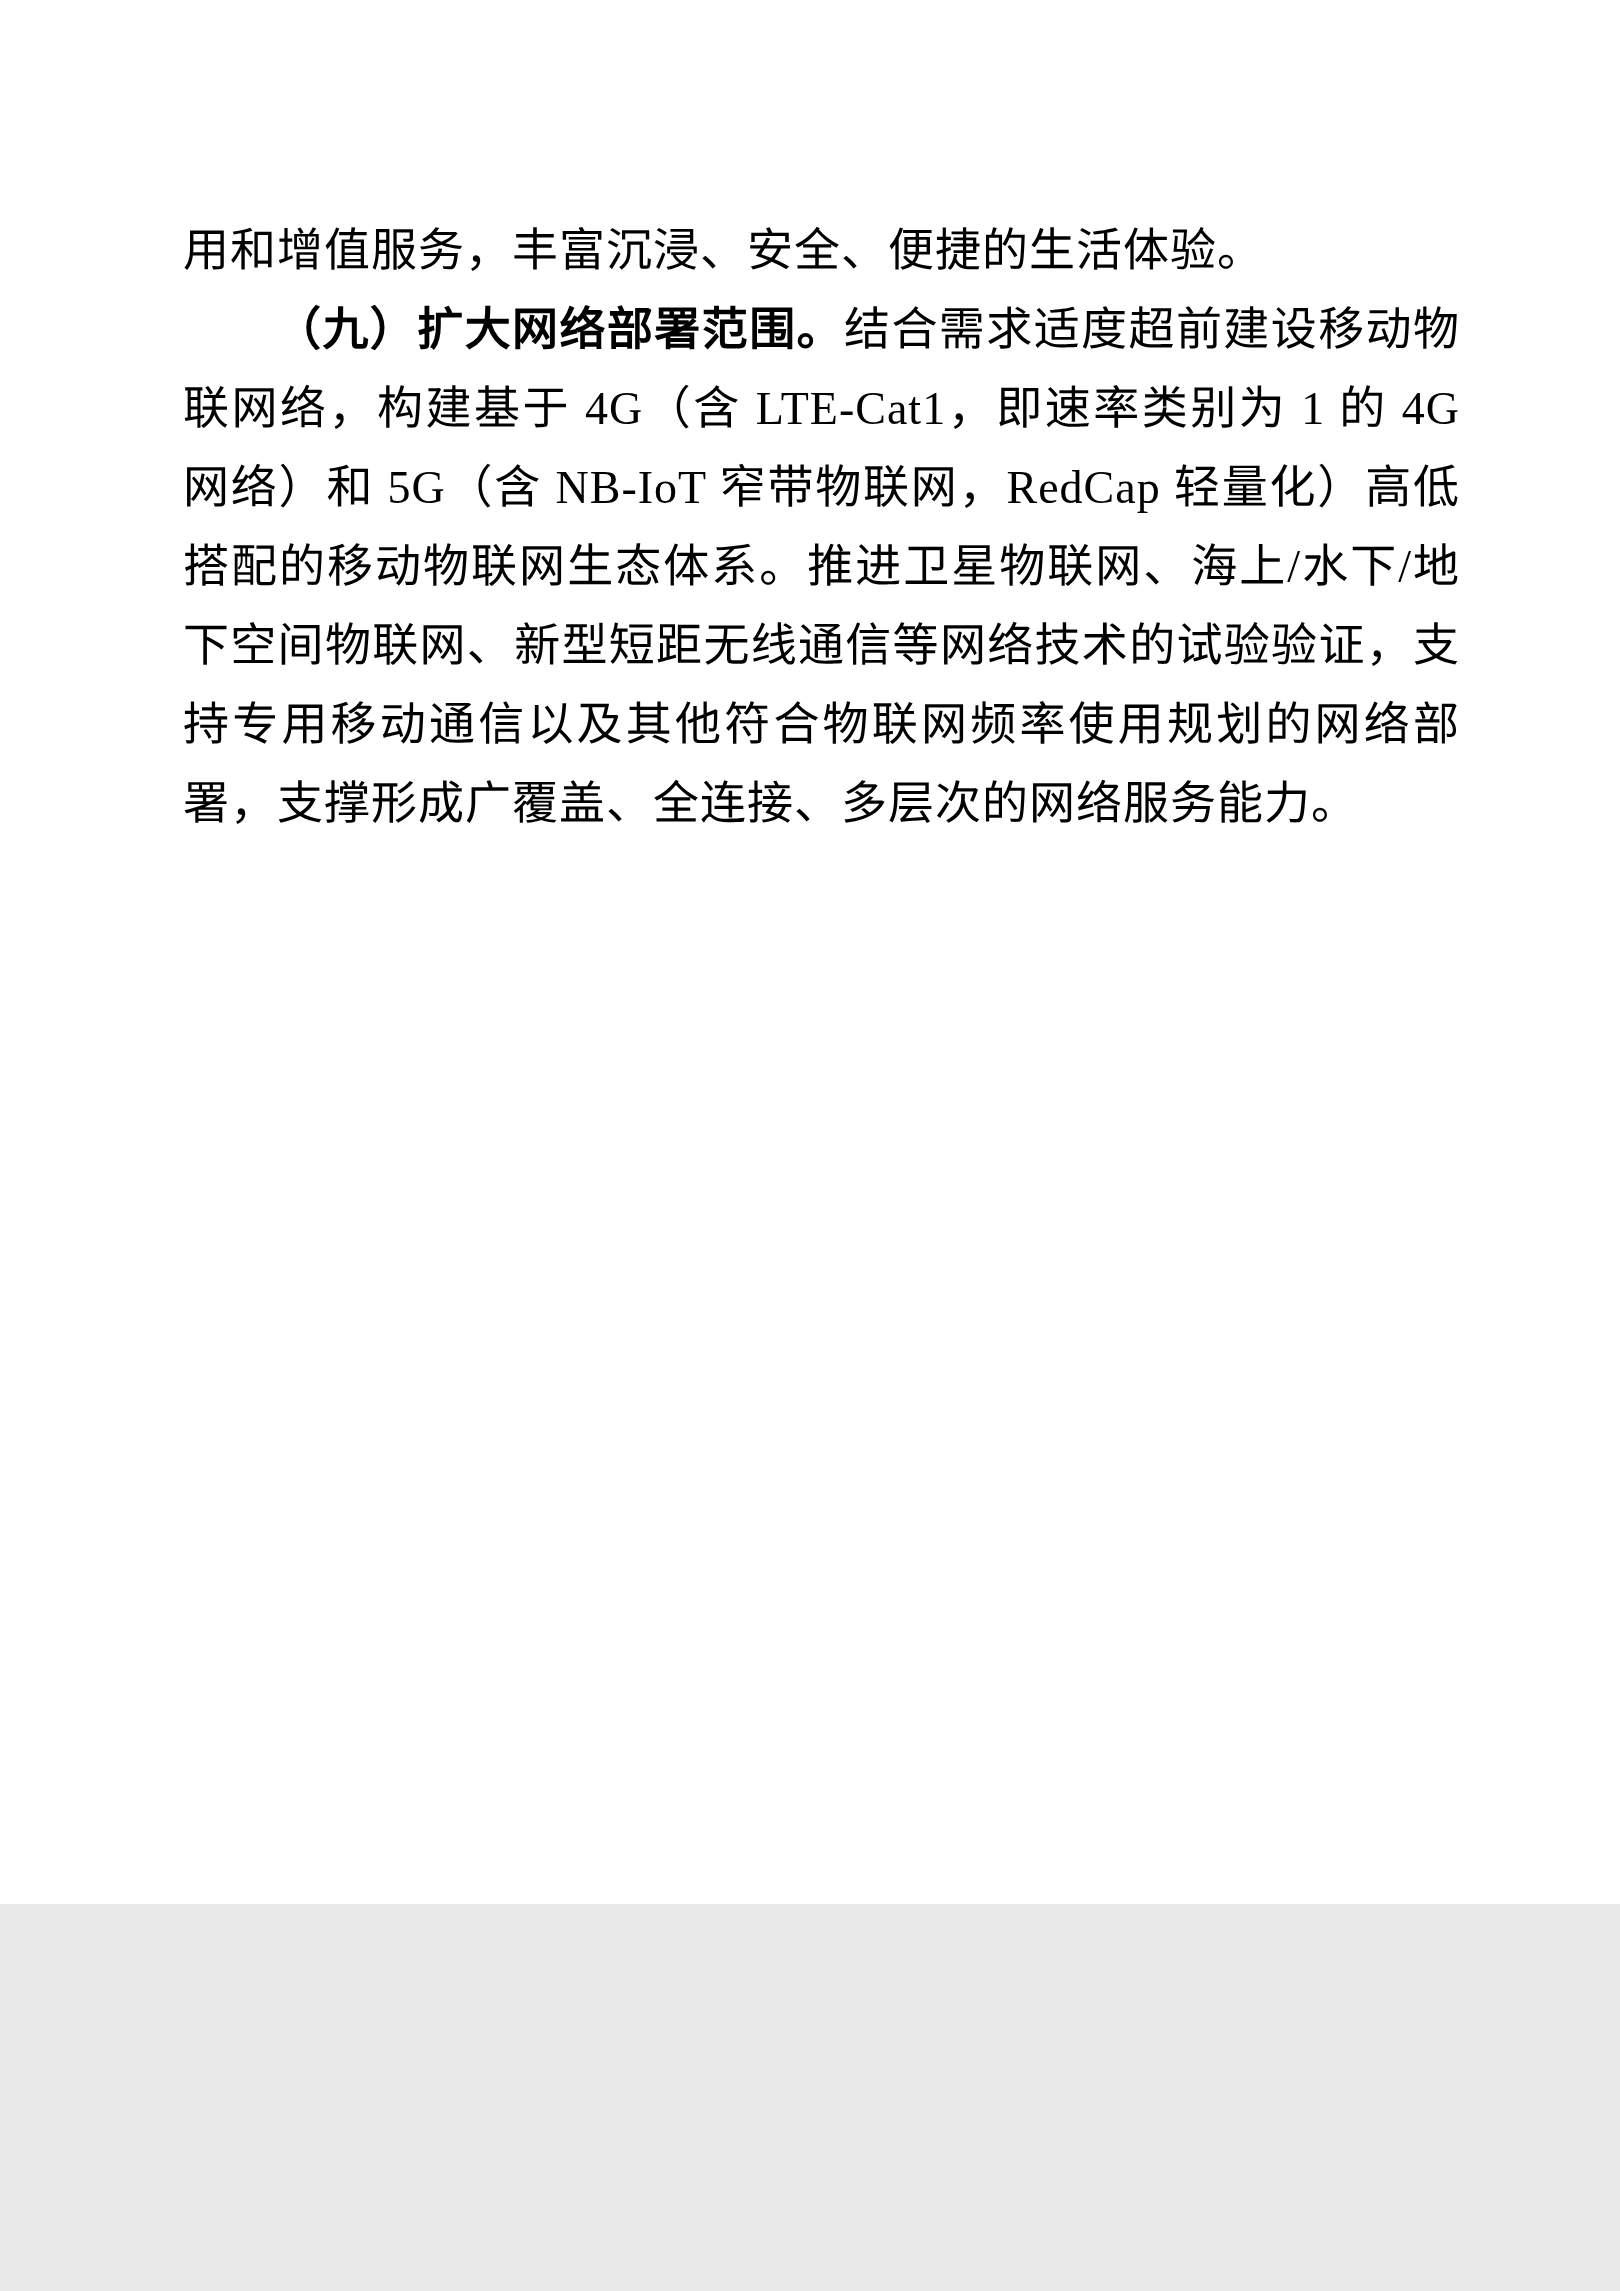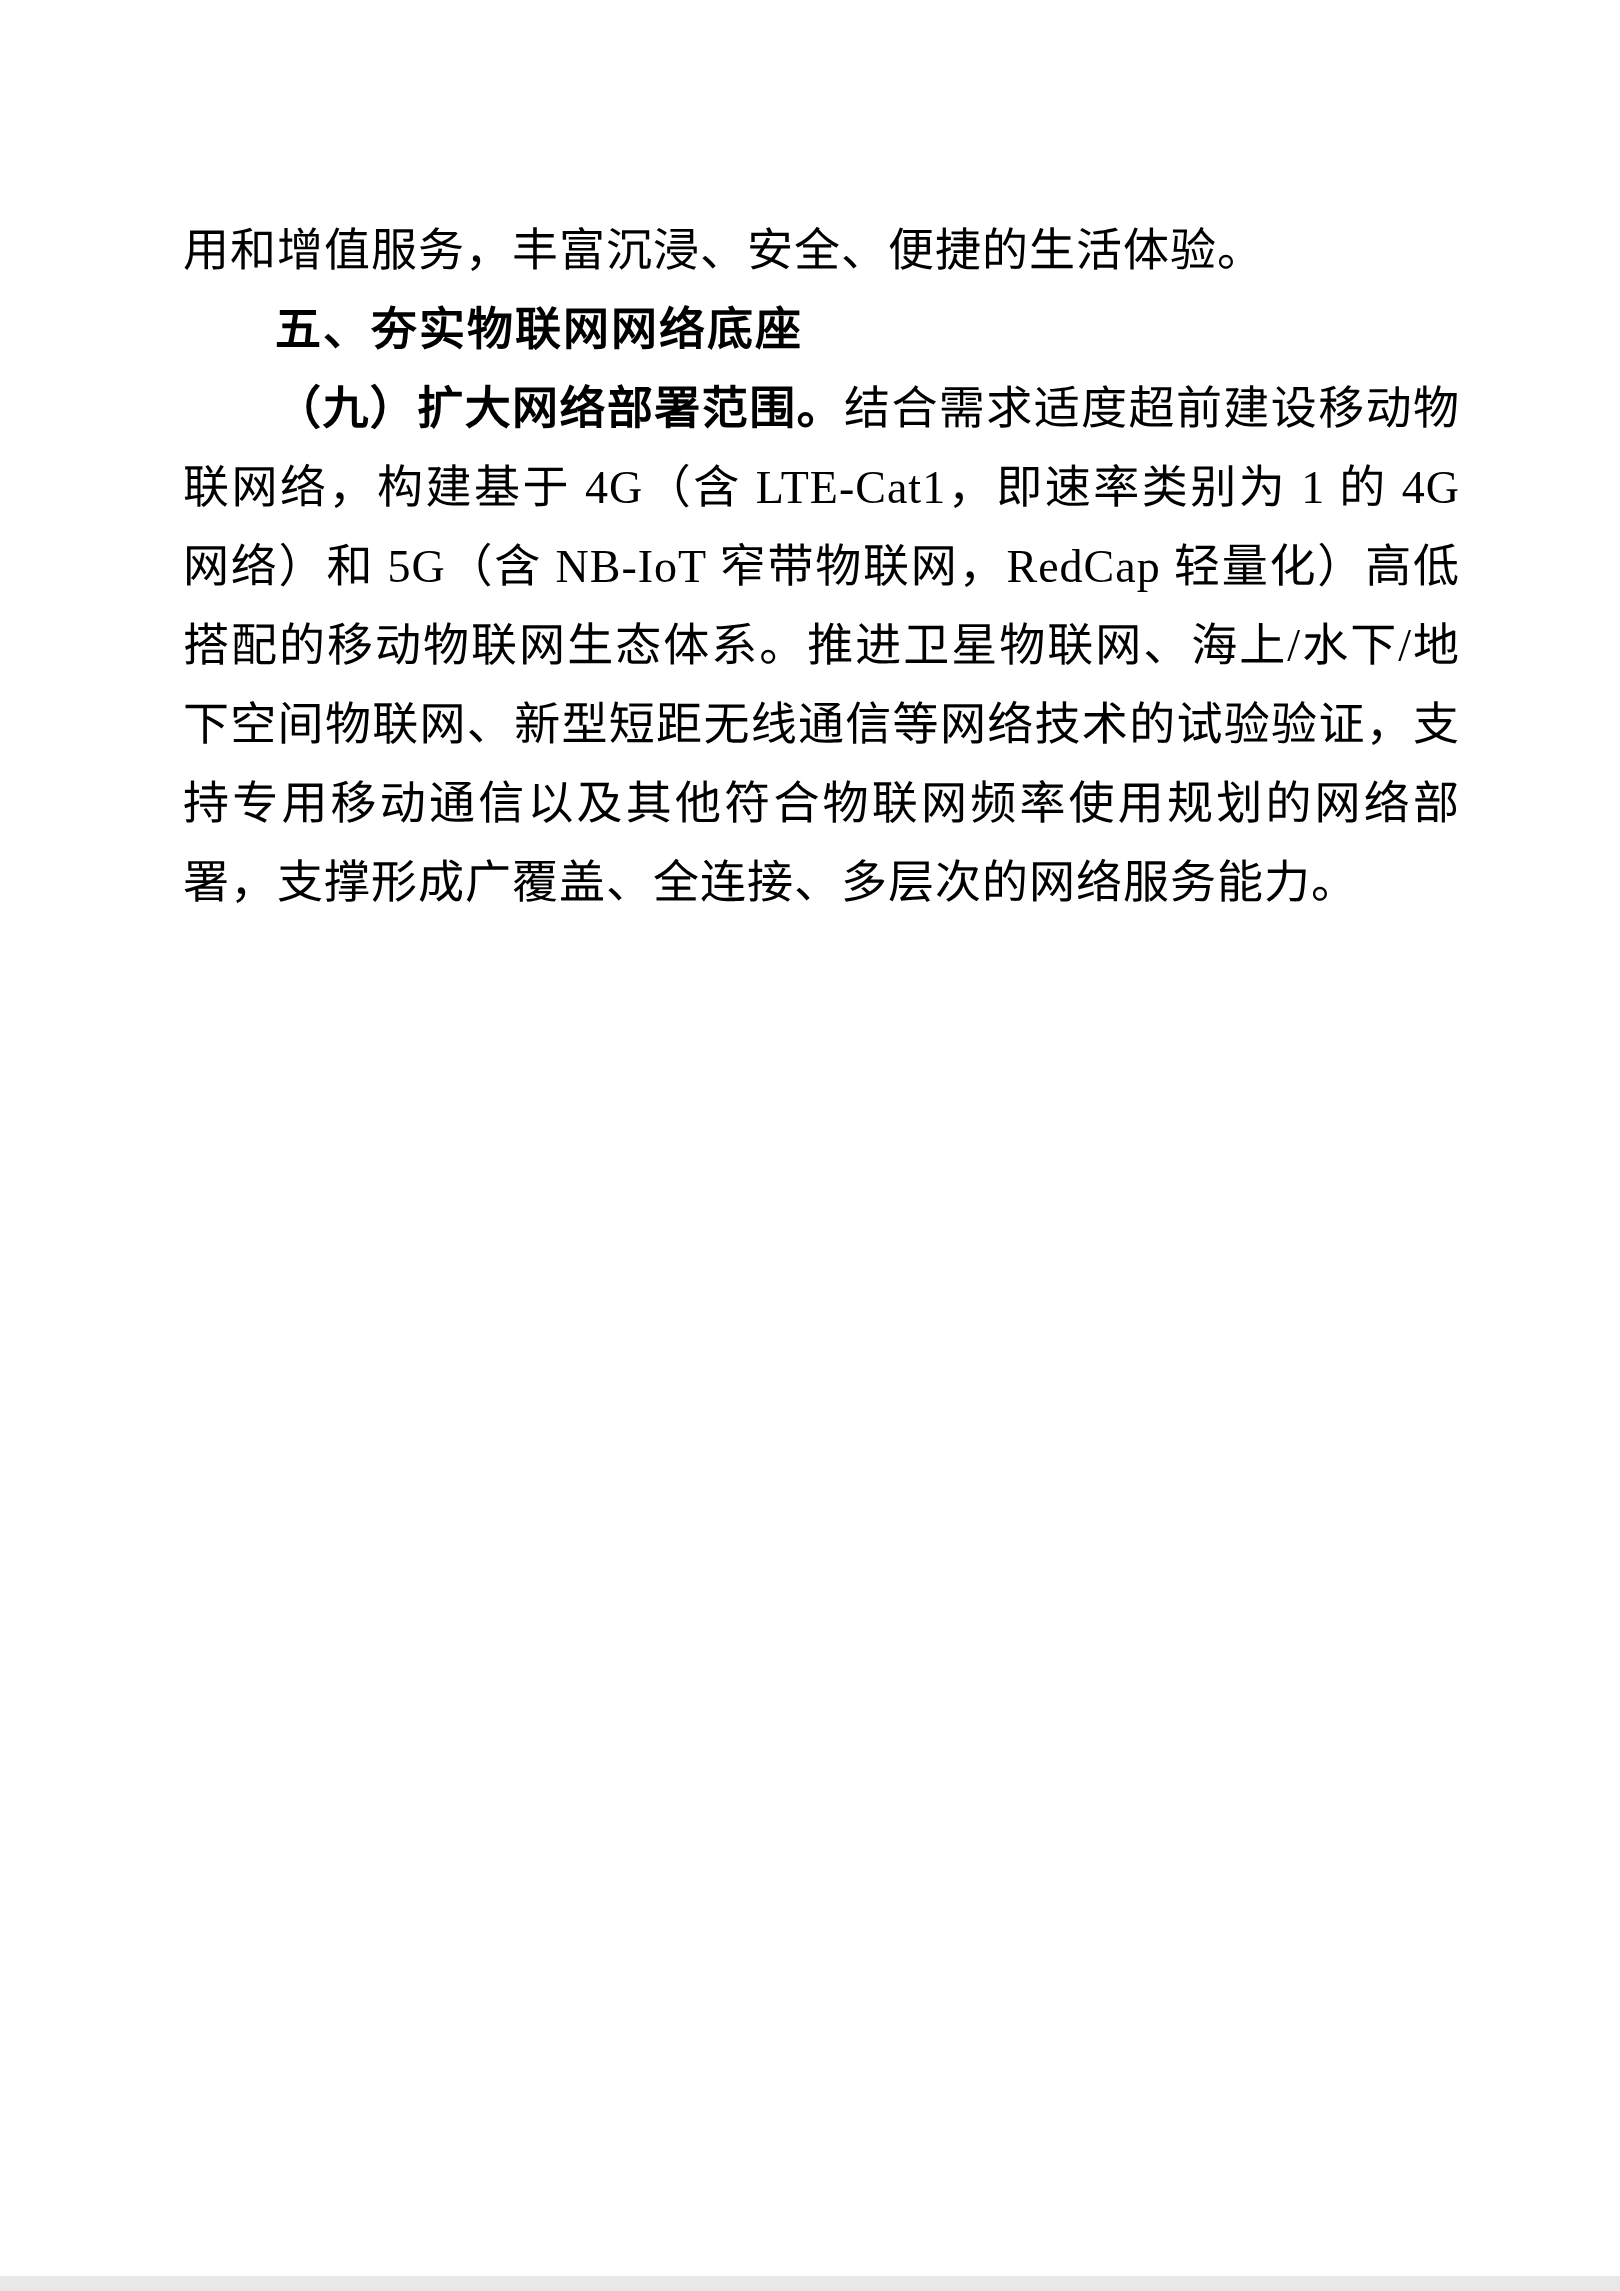--- a/index.html
+++ b/index.html
@@ -3,21 +3,21 @@
 <meta charset="utf-8">
 <style>
   html, body {
     margin: 0;
     padding: 0;
     background: #e8e8e8;
   }
   .page {
     position: relative;
     width: 1620px;
-    height: 2276px;
+    height: 1904px;
     margin: 0 auto;
     background: #ffffff;
     box-sizing: border-box;
     padding: 211px 160px 0 183px;
     overflow: hidden;
   }
   .doc {
     color: #000000;
     font-family: "Liberation Serif", "DejaVu Serif", serif;
     font-size: 46px;
@@ -48,20 +48,19 @@
 </style>
 </head>
 <body>
 
 <div class="page">
   <div class="doc">
 
     <p class="para"><span>用和增值服务，丰富沉浸、安全、便捷的生活体验。</span></p>
 
 
-    <h2 class="heading"><span>五、夯实物联网网络底座</span></h2>
 
     <p class="para indent"><span class="lead">（九）扩大网络部署范围。</span><span>结合需求适度超前建设移动物联网络，构建基于 4G（含 LTE-Cat1，即速率类别为 1 的 4G 网络）和 5G（含 NB-IoT 窄带物联网，RedCap 轻量化）高低搭配的移动物联网生态体系。推进卫星物联网、海上/水下/地下空间物联网、新型短距无线通信等网络技术的试验验证，支持专用移动通信以及其他符合物联网频率使用规划的网络部署，支撑形成广覆盖、全连接、多层次的网络服务能力。</span></p>
 
 
   </div>
 </div>
 
 
 </body></html>

